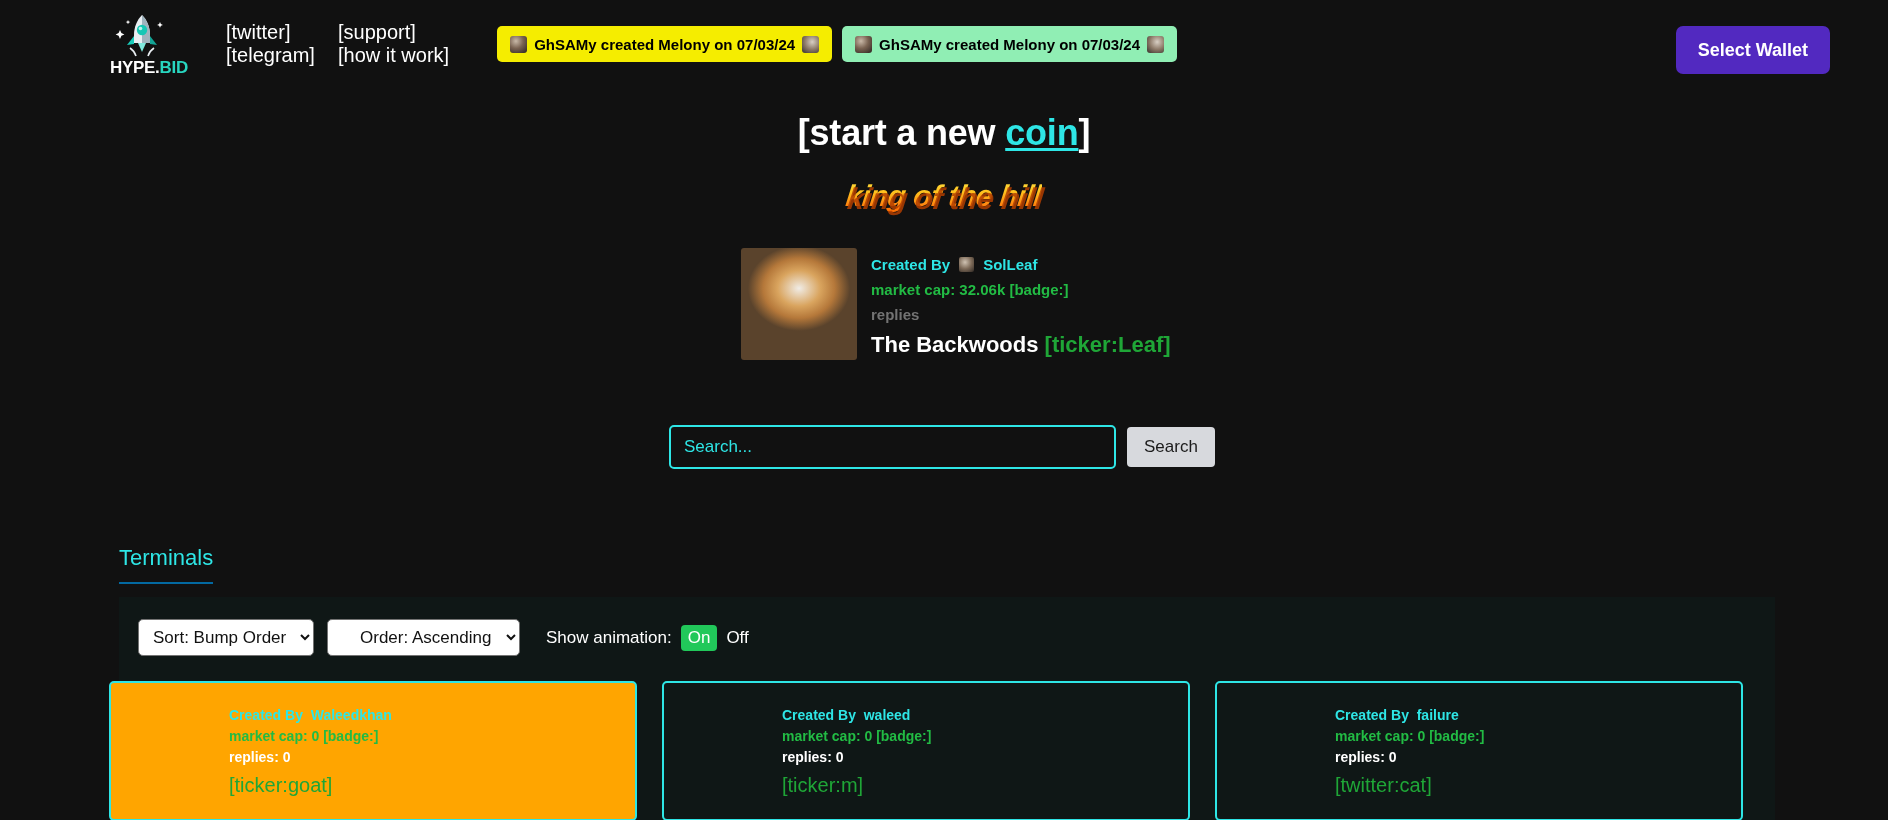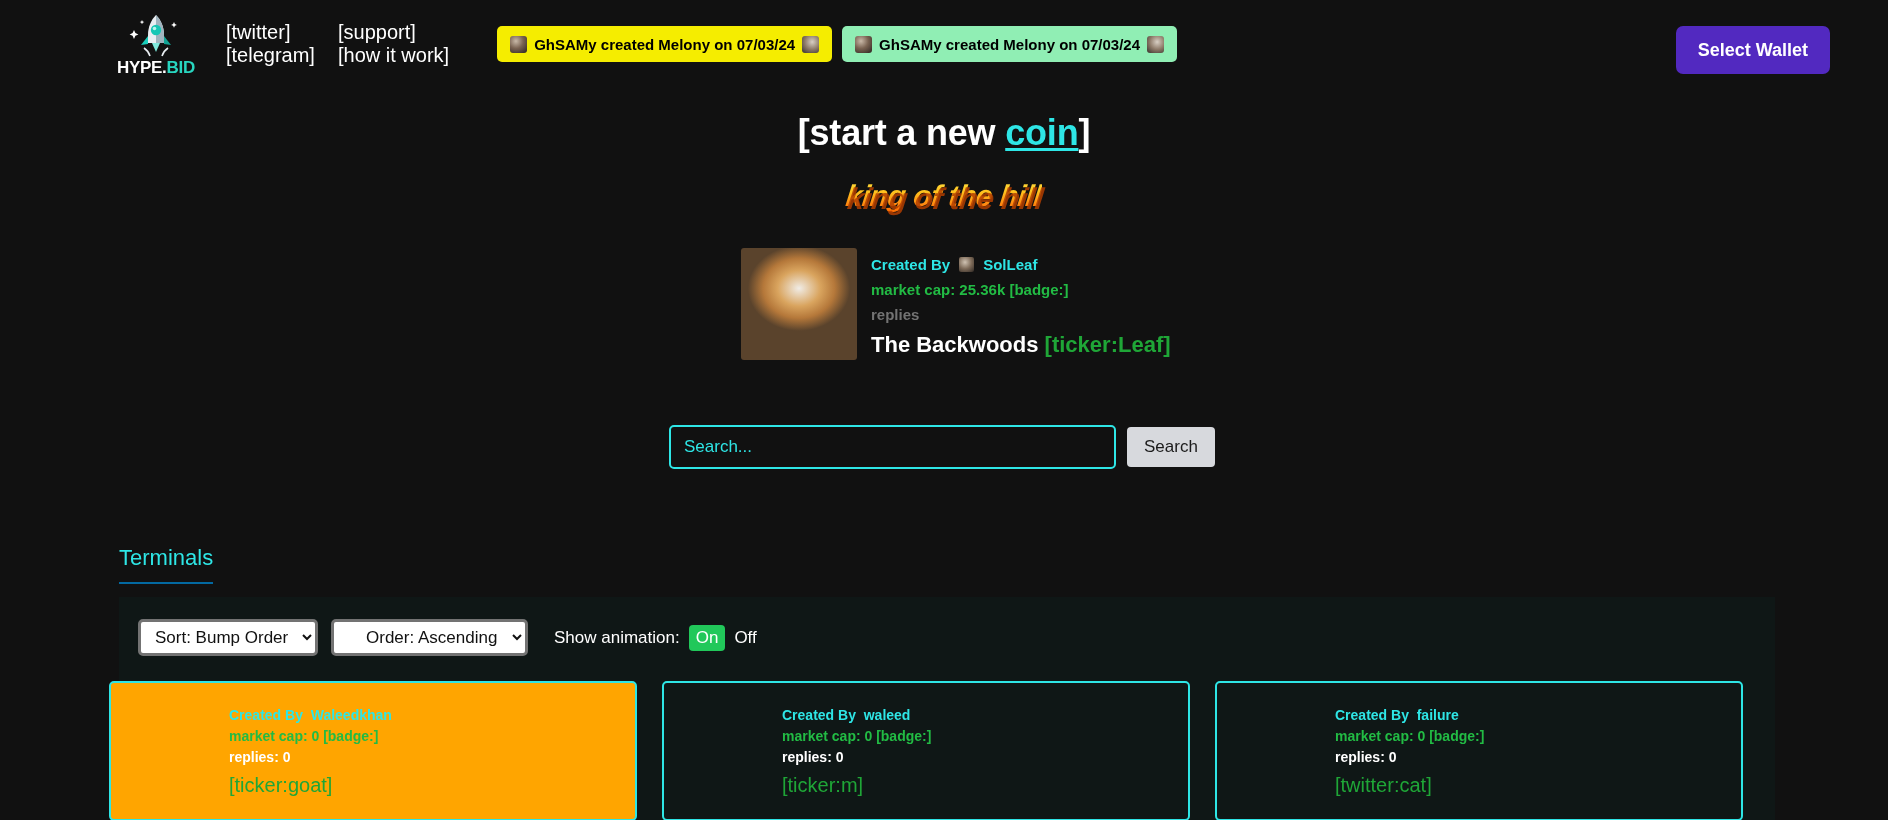--- a/index.html
+++ b/index.html
@@ -15,21 +15,21 @@
   .page { position: relative; width: 1888px; height: 820px; background: #111111; }
 
   
   .header {
     position: absolute; top: 0; left: 0;
     width: 1888px; height: 88px;
     display: flex; align-items: center;
     padding: 0 0 0 110px;
   }
 
-  .logo-block { display: flex; flex-direction: column; align-items: center; width: 92px; }
+  .logo-block { display: flex; flex-direction: column; width: 92px; }
   .logo-rocket { width: 64px; height: 46px; display: block; }
   .logo-word { font-size: 17px; font-weight: bold; letter-spacing: -0.3px; line-height: 1; margin-top: 1px; }
   .logo-word .w1 { color: #ffffff; }
   .logo-word .w2 { color: #28d6c0; }
 
   .nav-cols { display: flex; margin-left: 24px; }
   .nav-col { display: flex; flex-direction: column; gap: 2px; }
   .nav-col.col1 { width: 80px; }
   .nav-col.col2 { margin-left: 32px; }
   .nav-link {
@@ -131,21 +131,21 @@
   .panel {
     position: absolute; top: 597px; left: 119px;
     width: 1656px; height: 223px;
     background: #0f1716;
   }
 
   .controls { display: flex; align-items: center; gap: 13px; padding: 22px 0 0 19px; }
   .select {
     height: 37px; min-width: 172px; padding: 0 10px;
     background: #ffffff; color: #111111;
-    border: 3px solid #737373; border-radius: 5px;
+    border: 1px solid #737373; border-radius: 5px;
     font-size: 17px; font-family: "Liberation Sans", sans-serif; cursor: pointer;
   }
   .select.order { min-width: 176px; padding-left: 28px; }
   .anim-wrap { display: flex; align-items: center; gap: 9px; margin-left: 13px; }
   .anim-label { color: #ffffff; font-size: 17px; }
   .anim-on {
     background: #21c85a; color: #ffffff; font-size: 17px;
     padding: 3px 7px; border-radius: 4px; cursor: pointer;
   }
   .anim-off { color: #ffffff; font-size: 17px; cursor: pointer; }
@@ -225,21 +225,21 @@
   </div>
 
   <div class="featured">
     <div class="featured-img"></div>
     <div class="featured-body">
       <div class="f-row f-created">
         <span>Created By</span>
         <span class="f-avatar"></span>
         <span>SolLeaf</span>
       </div>
-      <div class="f-row f-mcap">market cap: 25.36k [badge:]</div>
+      <div class="f-row f-mcap">market cap: 32.06k [badge:]</div>
       <div class="f-row f-replies">replies</div>
       <div class="f-name"><span>The Backwoods</span>
         <span class="f-ticker">[ticker:Leaf]</span>
       </div>
     </div>
   </div>
 
   <div class="search-row">
     <input class="search-input" type="text" placeholder="Search..." style="">
     <button class="search-btn">Search</button>

